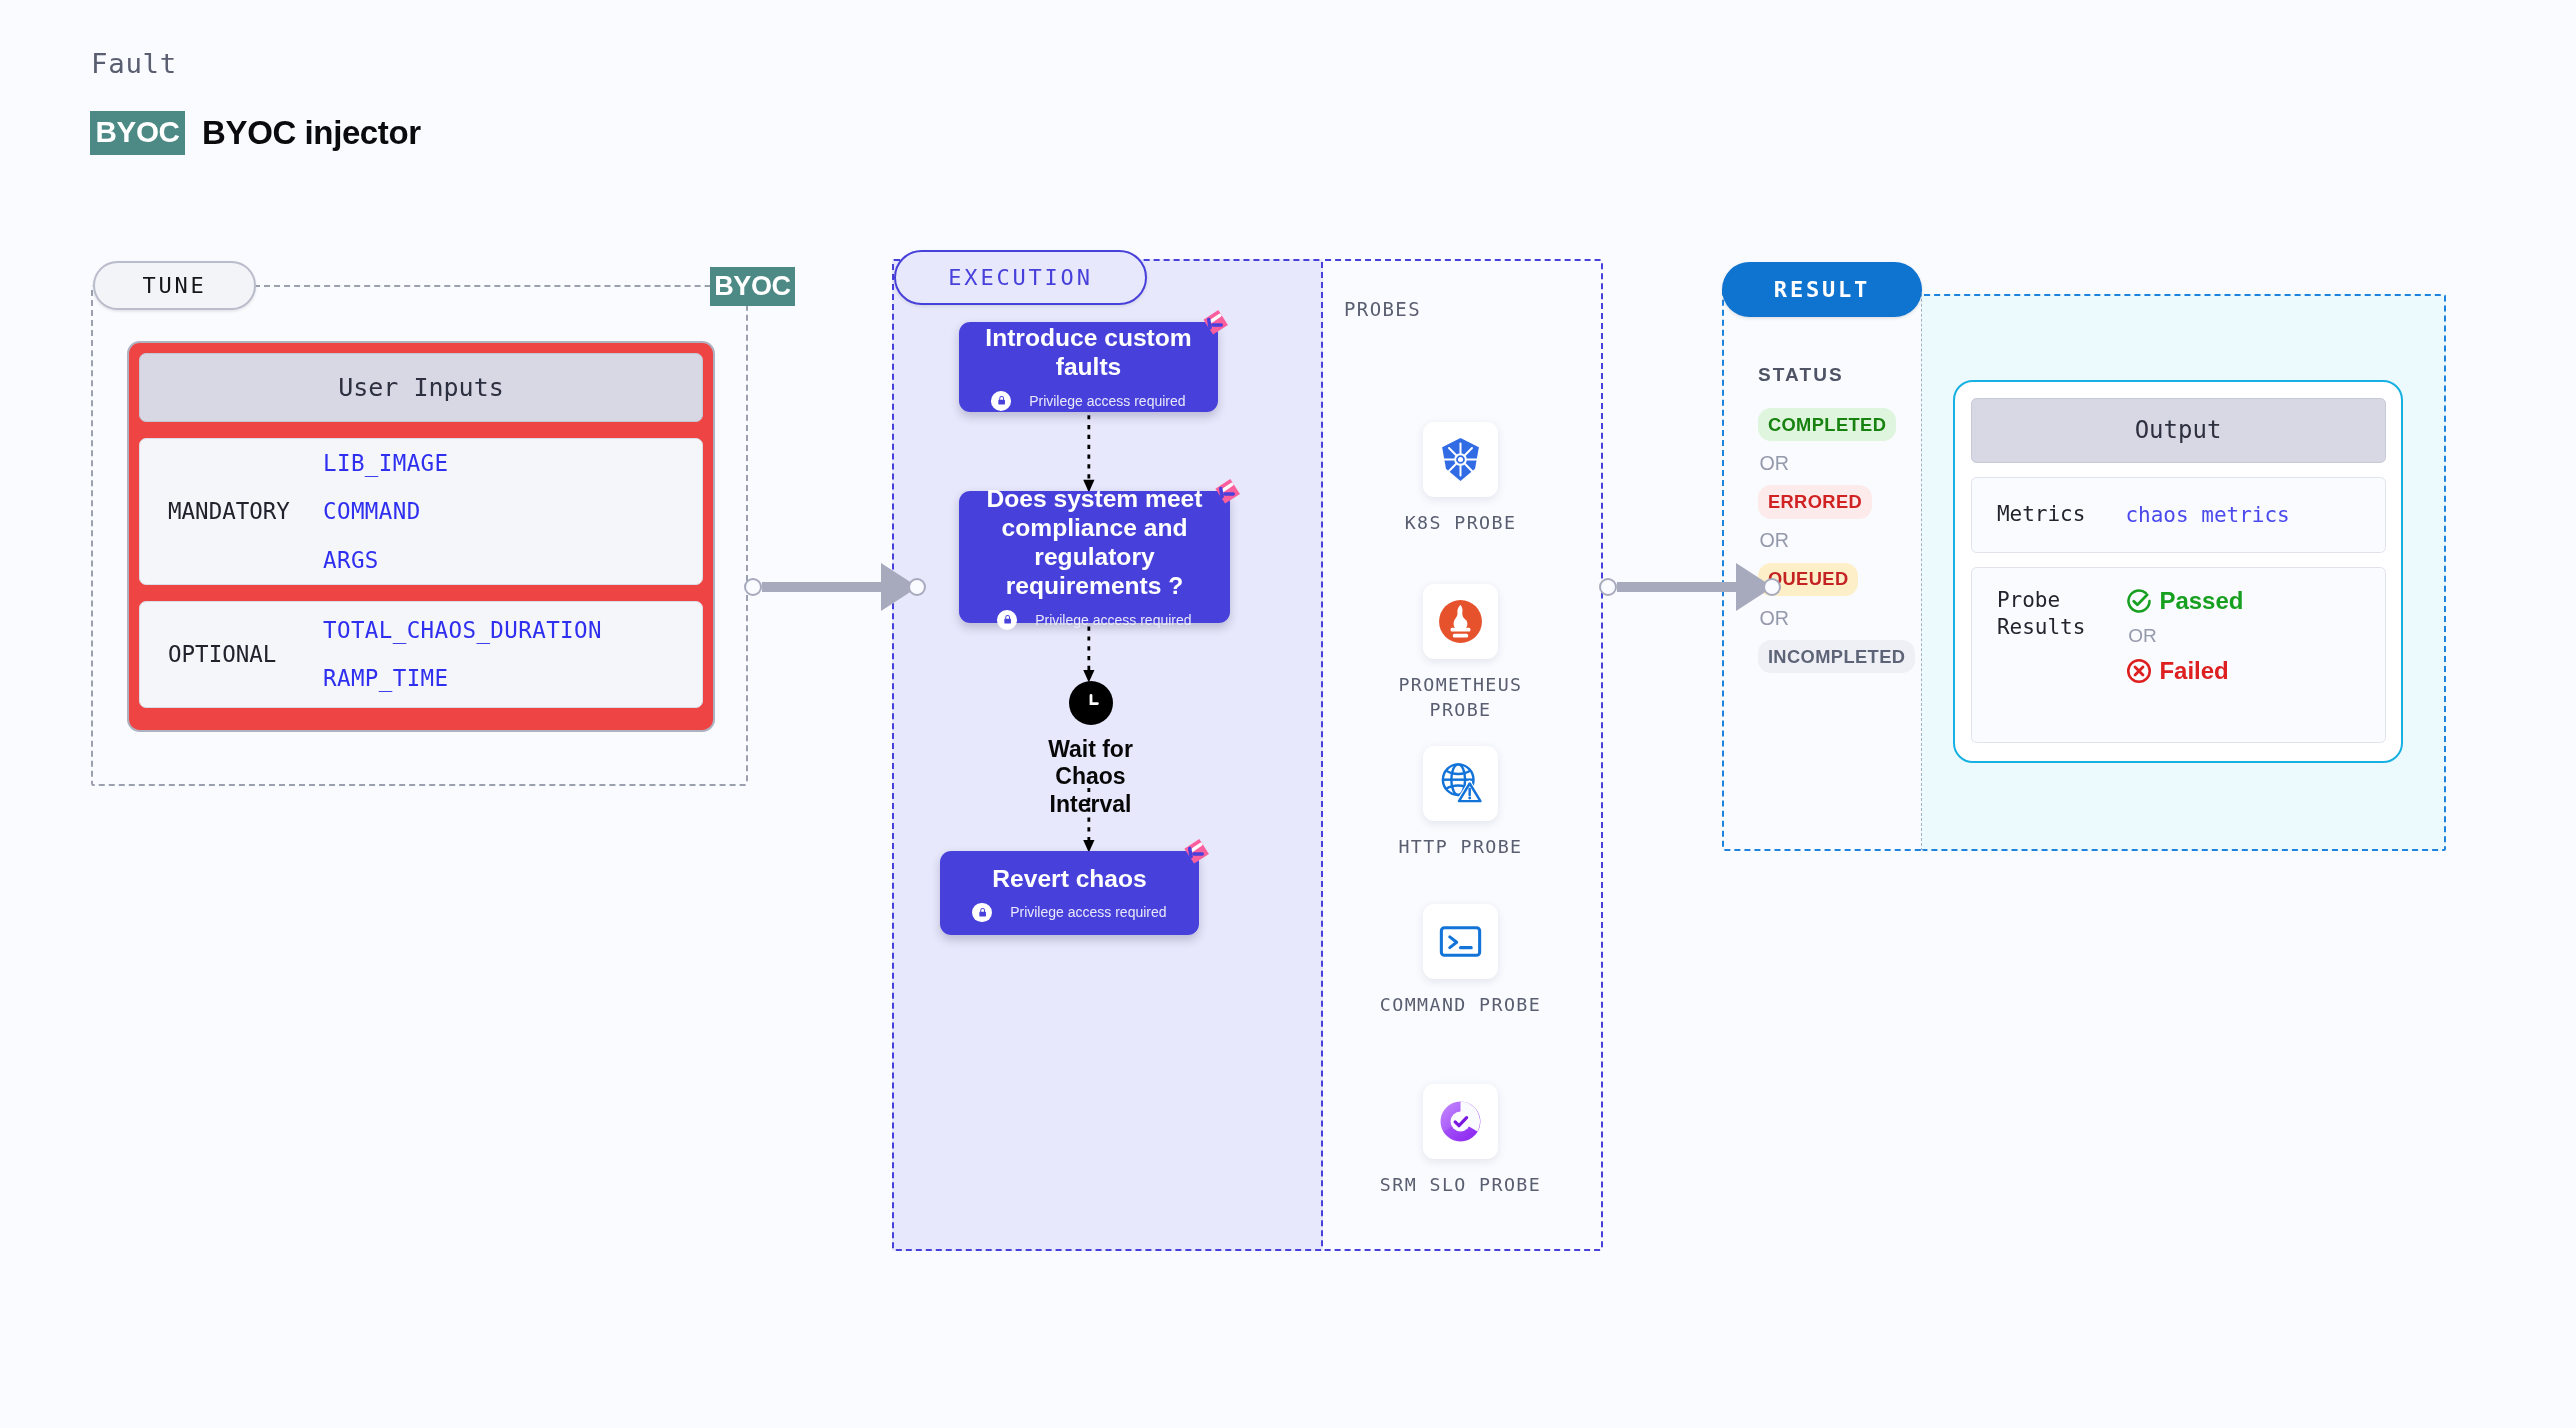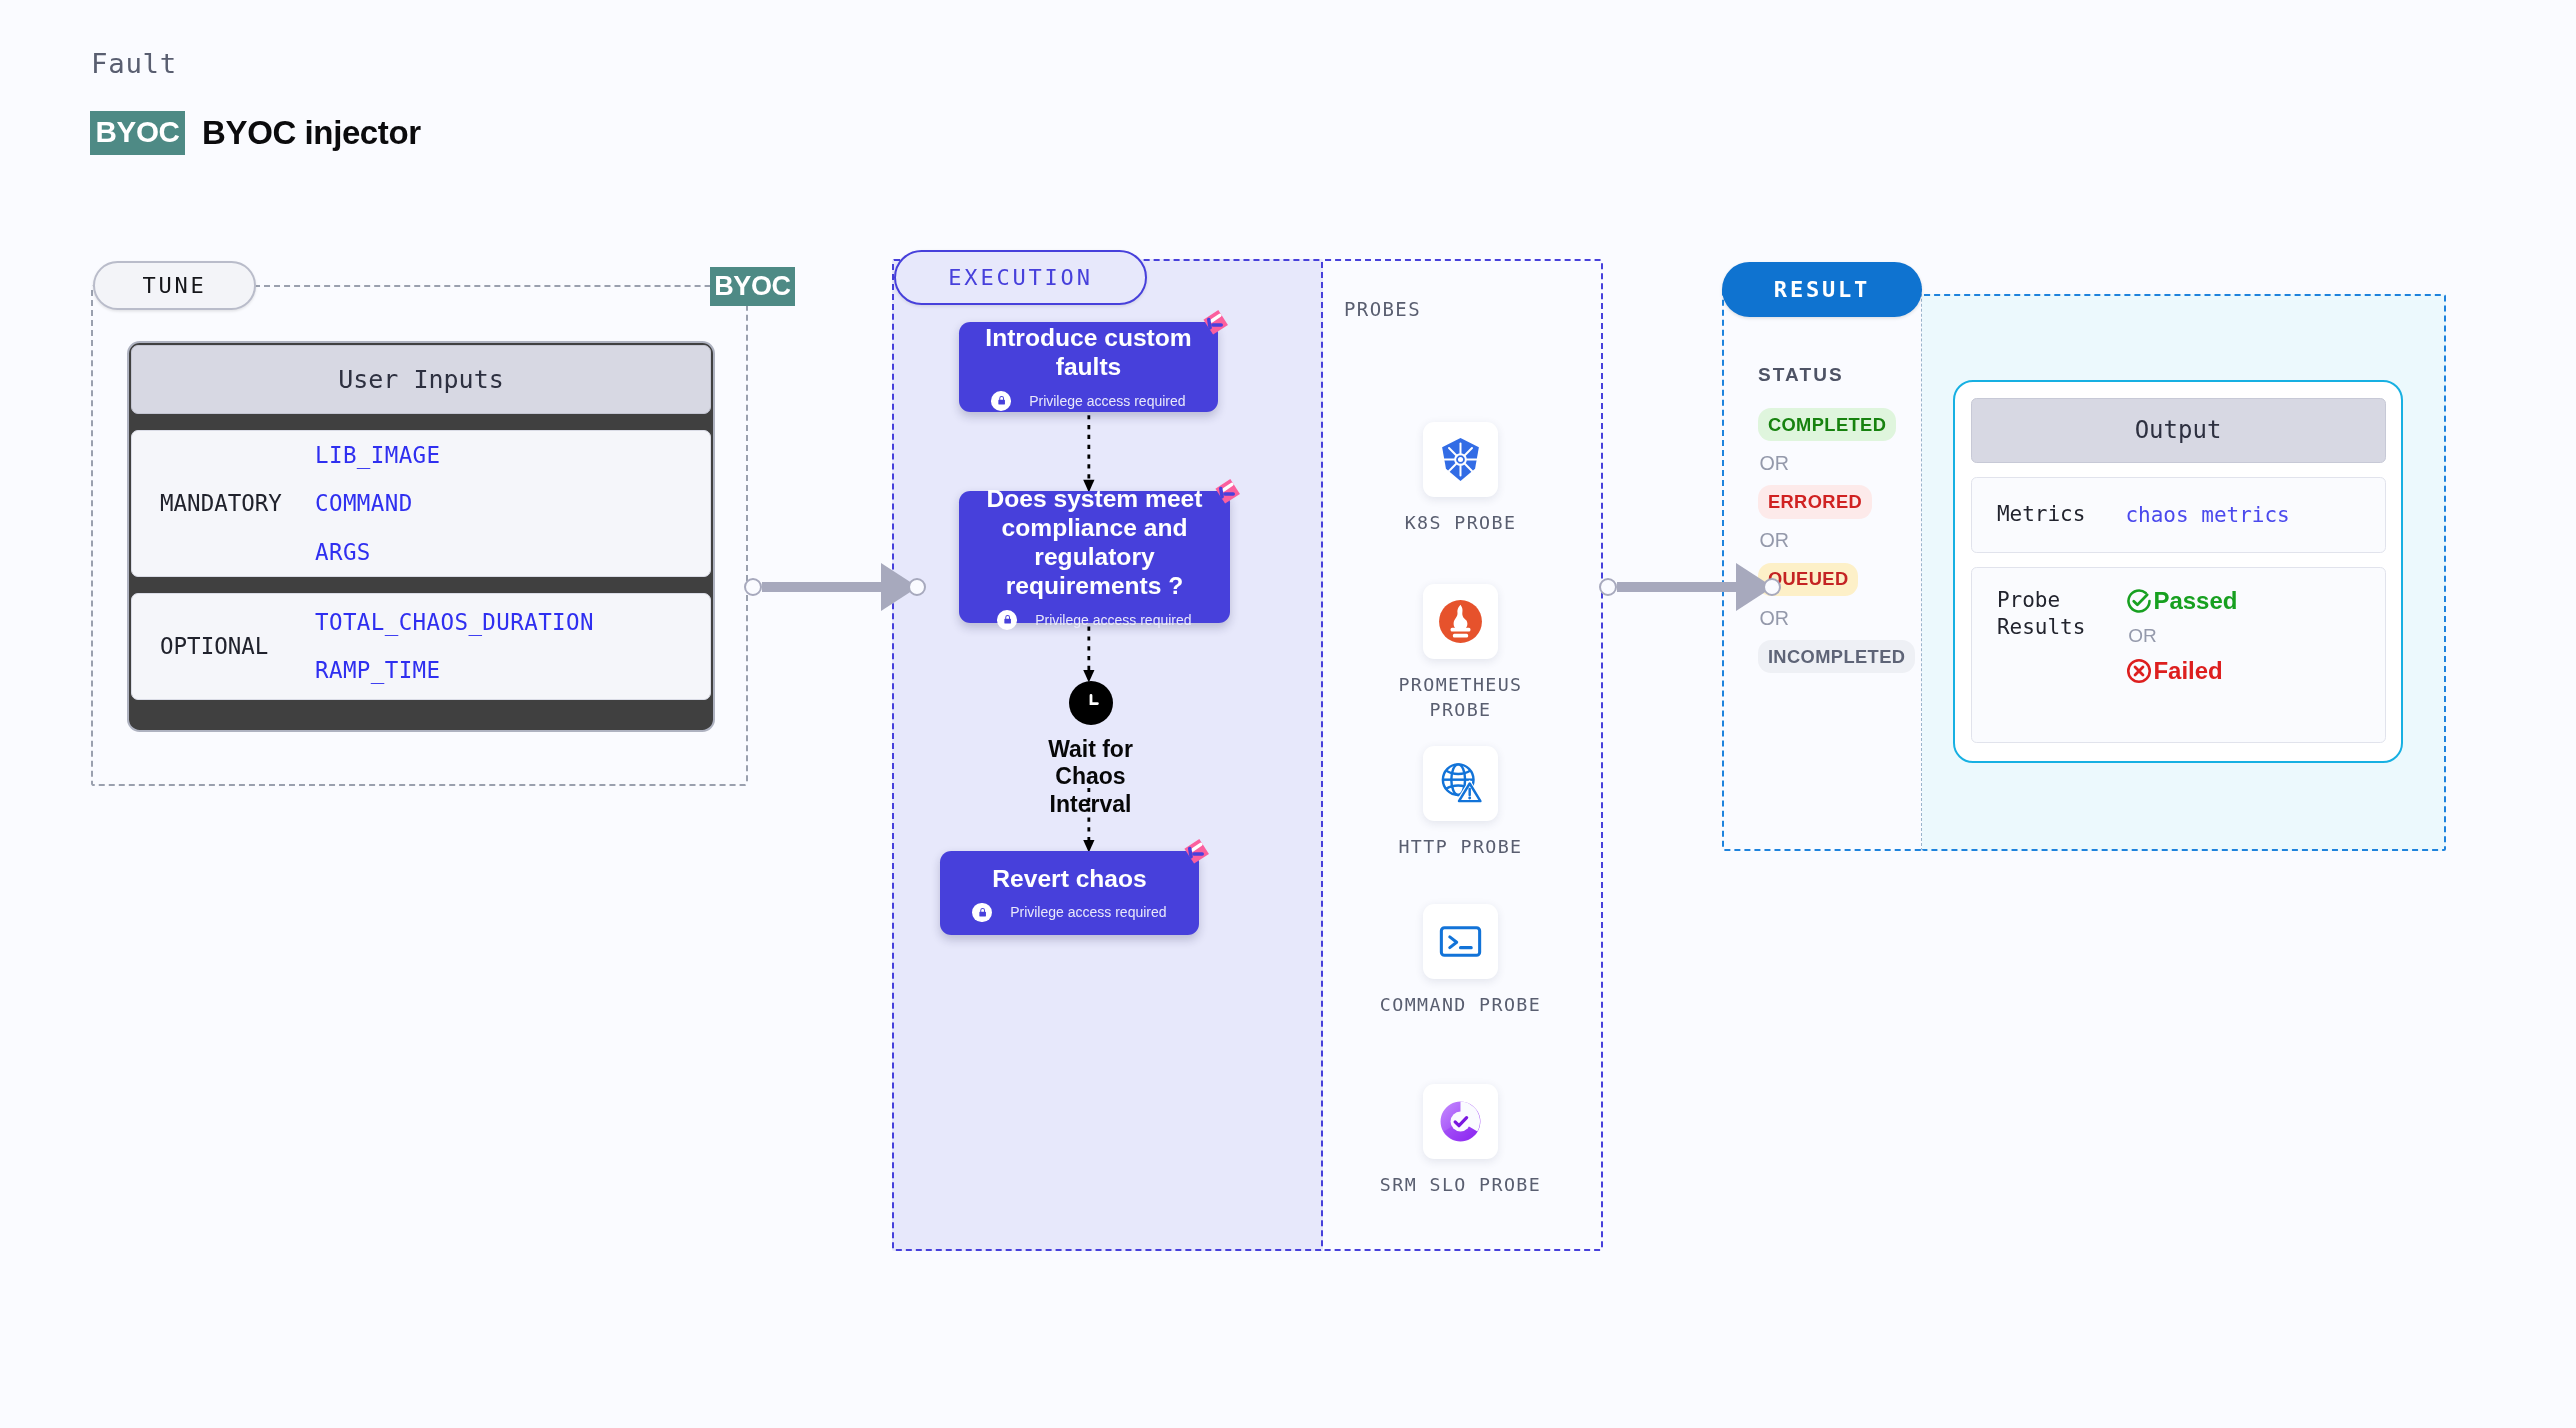--- a/index.html
+++ b/index.html
@@ -55,22 +55,22 @@
     border: 2.1px dashed #9aa0ae; border-radius: 2.8px; background: transparent;
   }
   .byoc-tag {
     position: absolute; left: 710px; top: 267px;
     background: #4e8a85; color: #fff; font-weight: 700; font-size: 27px;
     font-family: "Liberation Sans", sans-serif;
     padding: 3.5px 4.2px 4.9px 4.2px; letter-spacing: -0.4px; z-index: 7;
   }
   .tune-card {
     position: absolute; left: 127px; top: 341px; width: 588px; height: 391px;
-    background: #404040; border: 2.1px solid #aeb2c0; border-radius: 12.7px;
-    padding: 2px;
+    background: #ef4444; border: 2.1px solid #aeb2c0; border-radius: 12.7px;
+    padding: 10px;
   }
   .ui-head {
     height: 69px; background: #d7d8e3; border: 0.7px solid #c3c5d2; border-radius: 7px;
     display: flex; align-items: center; justify-content: center;
     font-family: "DejaVu Sans Mono", monospace; font-size: 25px; color: #2d3040;
   }
   .ui-group {
     margin-top: 15.5px; background: #f5f6fa; border: 0.7px solid #dadce6; border-radius: 7px;
     display: flex; align-items: center; min-height: 127px; padding: 11.3px 7px;
   }
@@ -208,21 +208,21 @@
   }
   .output-row.tall { min-height: 176px; align-items: flex-start; padding-top: 19.7px; }
   .out-key {
     width: 144px; flex: none; padding-left: 15.5px;
     font-family: "DejaVu Sans Mono", monospace; font-size: 21px; color: #22242e; line-height: 1.3;
   }
   .out-val-link {
     font-family: "DejaVu Sans Mono", monospace; font-size: 21px; color: #4a49ed;
   }
   .pr-list { display: flex; flex-direction: column; gap: 4.2px; }
-  .pr-row { display: flex; align-items: center; gap: 0; }
+  .pr-row { display: flex; align-items: center; gap: 6px; }
   .pr-row svg { width: 28px; height: 28px; display: block; flex: none; }
   .pr-pass { color: #17a020; font-weight: 700; font-size: 24px; }
   .pr-fail { color: #dd1f1f; font-weight: 700; font-size: 24px; }
   .pr-or { color: #9499ab; font-size: 19px; margin: 5.6px 0 5.6px 2.8px; }
 </style>
 </head>
 <body>
 
 <div class="canvas">
 

